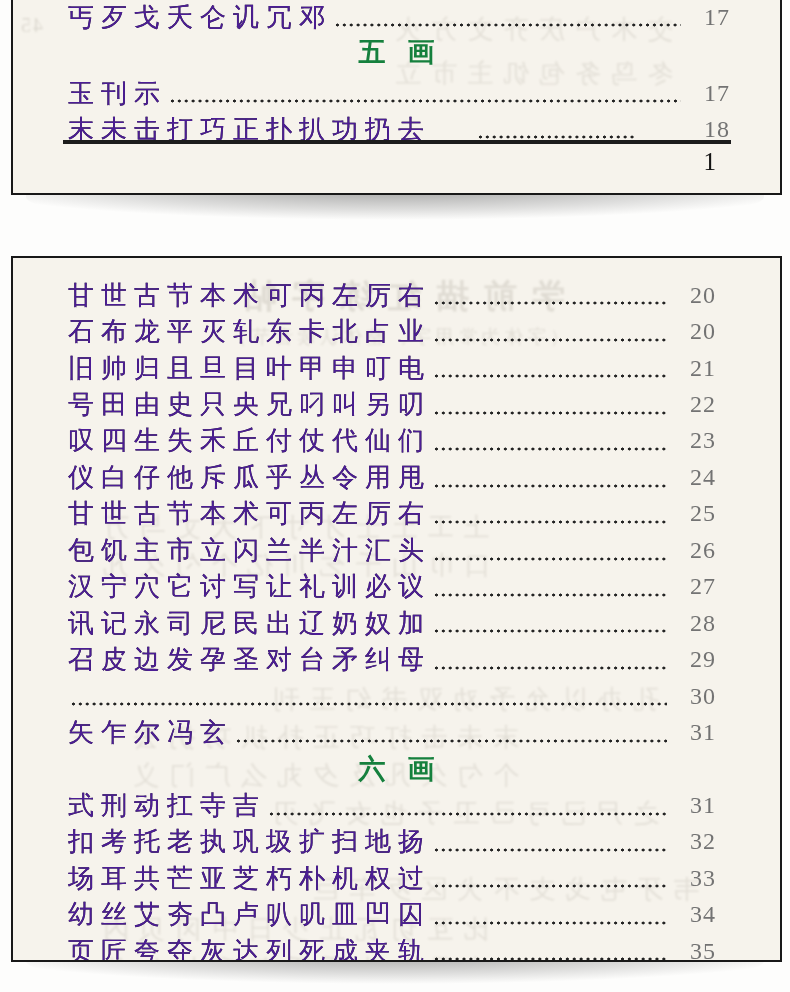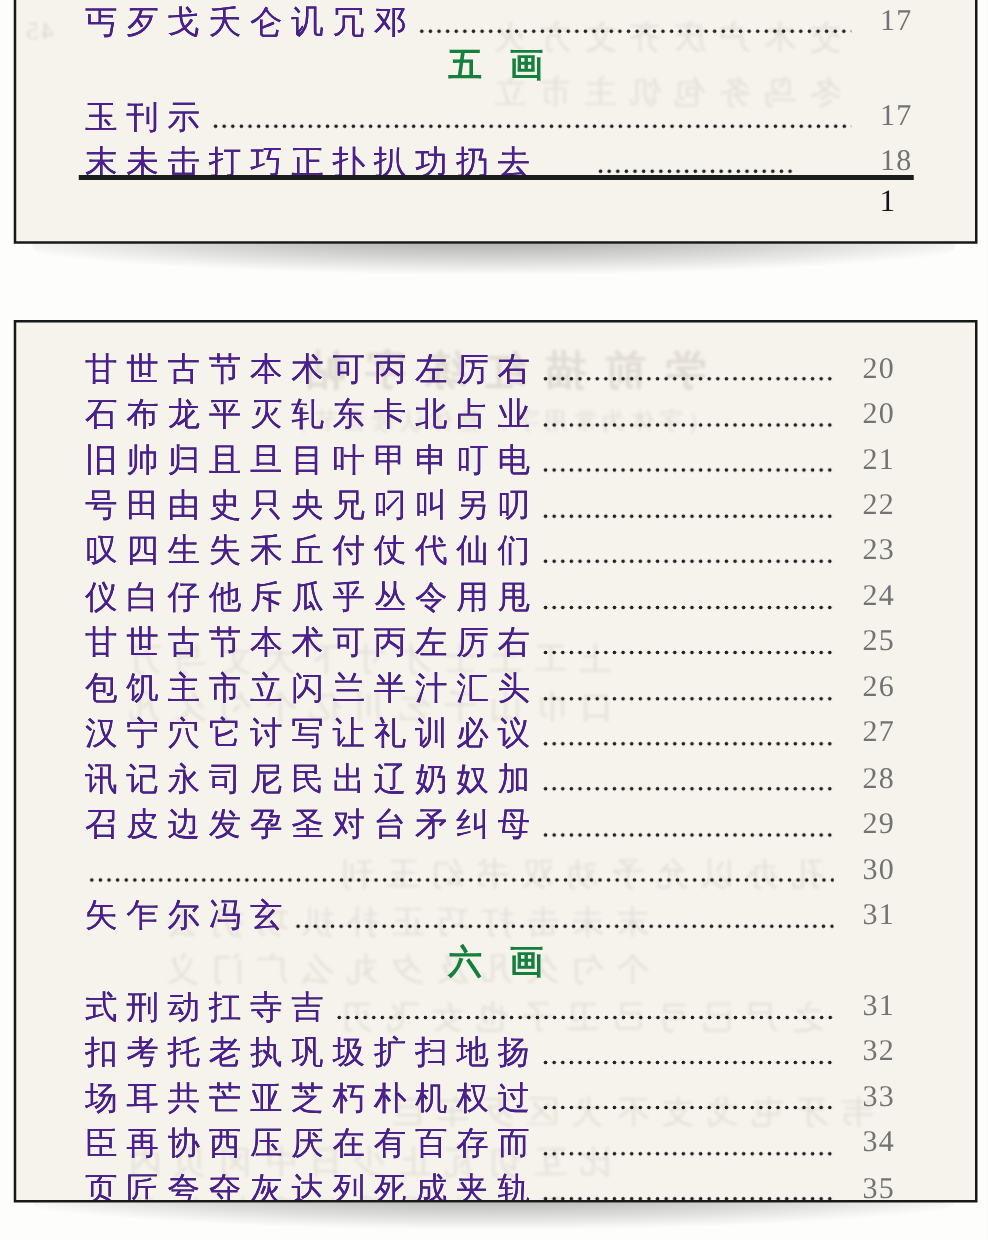--- a/index.html
+++ b/index.html
@@ -192,21 +192,21 @@
     <span class="chars">扣考托老执巩圾扩扫地扬</span>
     <span class="leader"></span>
     <span class="pnum">32</span>
   </div>
       <div class="toc-row">
     <span class="chars">场耳共芒亚芝朽朴机权过</span>
     <span class="leader"></span>
     <span class="pnum">33</span>
   </div>
       <div class="toc-row">
-    <span class="chars">臣再协西压厌在有百存而</span>
+    <span class="chars">幼丝艾夯凸卢叭叽皿凹囚</span>
     <span class="leader"></span>
     <span class="pnum">34</span>
   </div>
       <div class="toc-row">
     <span class="chars">页匠夸夺灰达列死成夹轨</span>
     <span class="leader"></span>
     <span class="pnum">35</span>
   </div>
     </div>
 </div>

